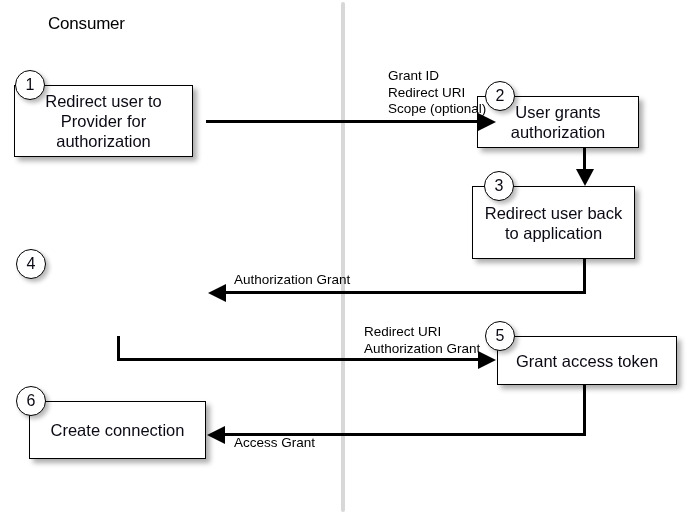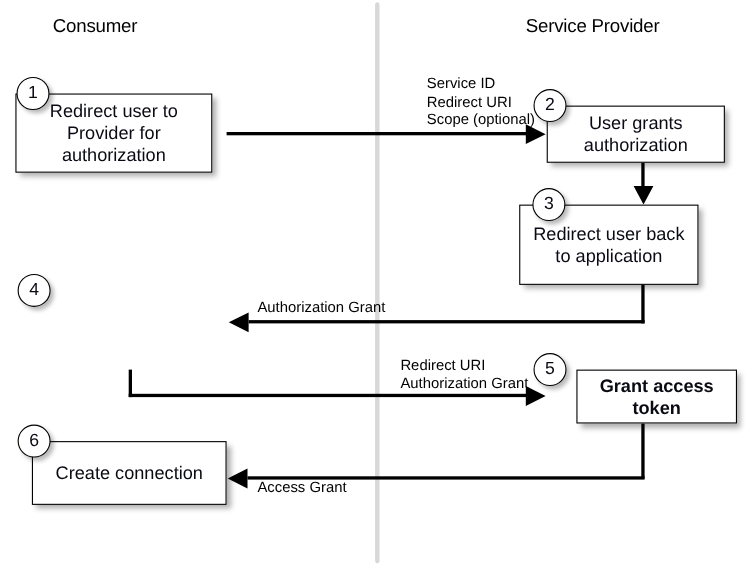--- a/index.html
+++ b/index.html
@@ -131,27 +131,26 @@
     white-space: pre-line;
     z-index: 6;
   }
 </style>
 </head>
 <body>
 
 <div id="diagram">
 
   <div class="col-title" id="title-consumer">Consumer</div>
-  <div class="col-title" id="title-provider">Service Provider</div>
 
   <div id="divider"></div>
 
   <div class="conn-h" style="left:206px; top:120px; width:273px;"></div>
   <div class="arrow-right" style="left:478px; top:112.5px;"></div>
-  <div class="edge-label" style="left:388px; top:68px;">Service ID
+  <div class="edge-label" style="left:388px; top:68px;">Grant ID
 Redirect URI
 Scope (optional)</div>
 
   <div class="conn-v" style="left:583px; top:147px; height:24px;"></div>
   <div class="arrow-down" style="left:575.5px; top:169px;"></div>
 
   <div class="conn-v" style="left:583px; top:258px; height:36px;"></div>
   <div class="conn-h" style="left:226px; top:291px; width:360px;"></div>
   <div class="arrow-left" style="left:208px; top:284px;"></div>
   <div class="edge-label" style="left:234px; top:272px;">Authorization Grant</div>
@@ -169,41 +168,41 @@
 
   <div class="node" style="left:14px; top:85px; width:179px; height:72px;">
     <span class="node-label">Redirect user to
 Provider for
 authorization</span>
   </div>
   <div class="step-badge" style="left:15px; top:70px;">
     <span>1</span>
   </div>
 
-  <div class="node" style="left:497px; top:96px; width:162px; height:52px;">
+  <div class="node" style="left:477px; top:96px; width:162px; height:52px;">
     <span class="node-label">User grants
 authorization</span>
   </div>
   <div class="step-badge" style="left:485px; top:81px;">
     <span>2</span>
   </div>
 
   <div class="node" style="left:472px; top:186px; width:163px; height:73px;">
     <span class="node-label">Redirect user back
 to application</span>
   </div>
   <div class="step-badge" style="left:484px; top:171px;">
     <span>3</span>
   </div>
 
   <div class="step-badge" style="left:16px; top:249px;">
     <span>4</span>
   </div>
 
-  <div class="node" style="left:524px; top:336px; width:146px; height:49px;font-weight:bold;">
+  <div class="node" style="left:497px; top:336px; width:180px; height:49px;">
     <span class="node-label">Grant access token</span>
   </div>
   <div class="step-badge" style="left:485px; top:321px;">
     <span>5</span>
   </div>
 
   <div class="node" style="left:29px; top:401px; width:177px; height:58px;">
     <span class="node-label">Create connection</span>
   </div>
   <div class="step-badge" style="left:16px; top:386px;">

